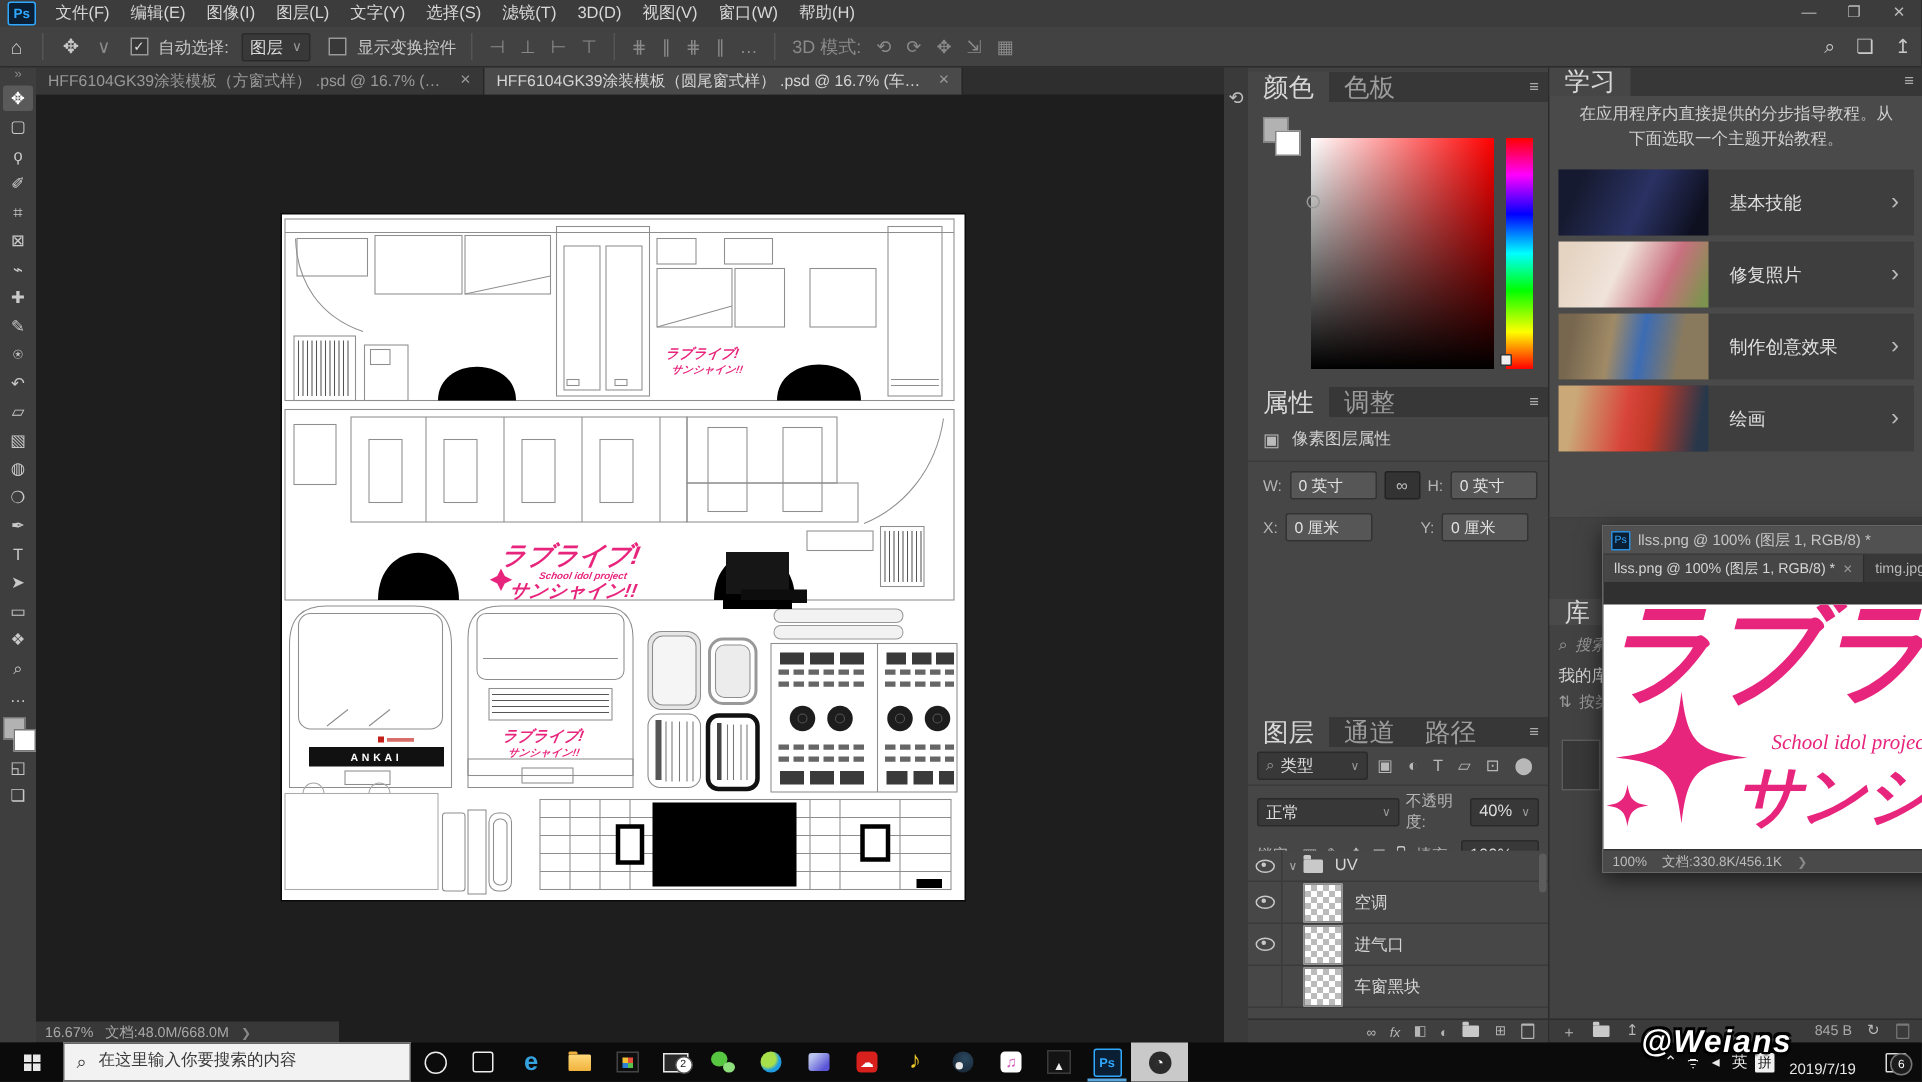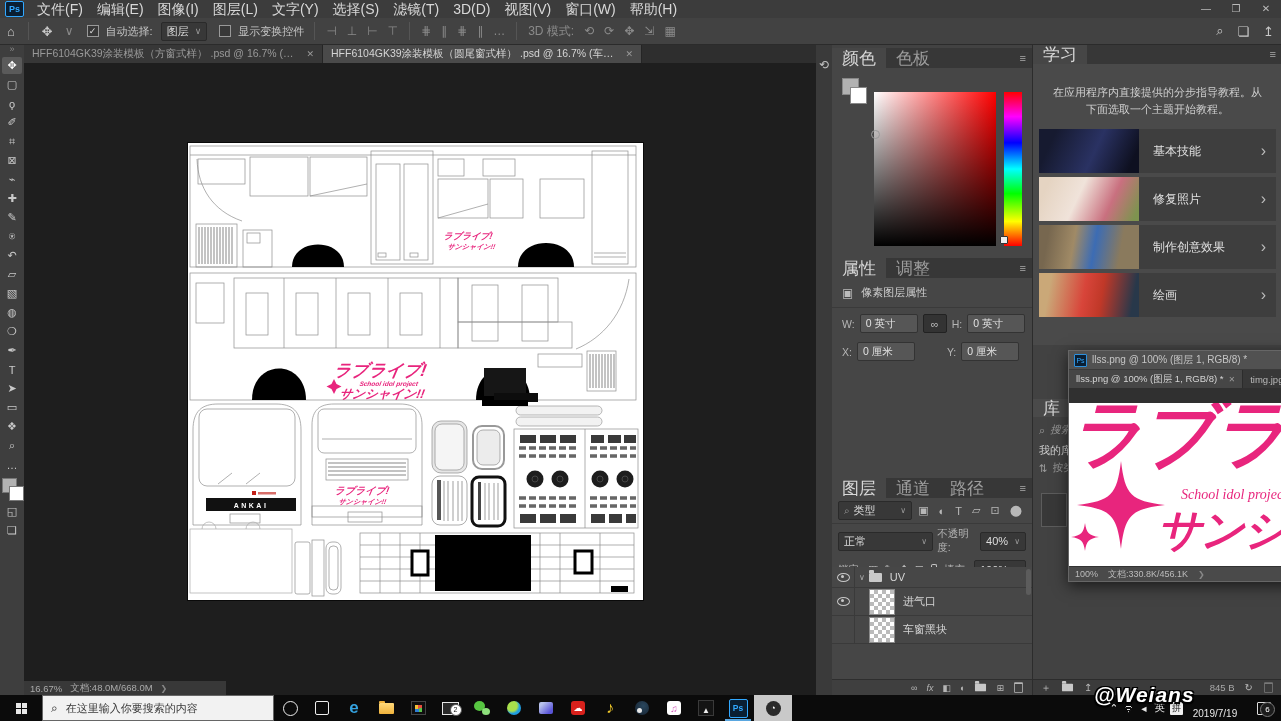--- a/index.html
+++ b/index.html
@@ -1,20 +1,20 @@
 <!DOCTYPE html>
 <html><head>
 <meta charset="utf-8">
 <style>
   html,body{margin:0;padding:0;width:1281px;height:721px;overflow:hidden;
     font-family:"Liberation Sans","DejaVu Sans",sans-serif;background:#1e1e1e;color:#ccc;font-size:11px;}
   
   #titlebar{position:absolute;left:0;top:0;width:1281px;height:18px;background:#3c3c3c;display:flex;align-items:center;z-index:10}
   .pslogo{width:17px;height:14px;background:#0a1f33;color:#31a8ff;font-size:9px;font-weight:bold;display:flex;align-items:center;justify-content:center;margin:0 6px 0 5px;border:1px solid #31a8ff;border-radius:2px}
-  .menu-item{padding:0 7px;color:#d8d8d8;font-size:14px;line-height:18px;white-space:nowrap}
+  .menu-item{padding:0 7px;color:#d8d8d8;font-size:11px;line-height:18px;white-space:nowrap}
   .wincontrols{margin-left:auto;display:flex}
   .winbtn{width:30px;text-align:center;color:#bbb;font-size:10px;line-height:18px}
   #optionsbar{position:absolute;left:0;top:18px;width:1281px;height:26px;background:#424242;border-bottom:1px solid #2b2b2b;display:flex;align-items:center;z-index:9}
   .opt-icon{color:#c9c9c9;font-size:13px;padding:0 7px}
   .opt-dim{color:#8a8a8a;font-size:12px;padding:0 5px}
   .opt-sep{width:1px;height:18px;background:#555;margin:0 6px}
   .opt-label{color:#c5c5c5;font-size:11px;padding:0 4px;white-space:nowrap}
   .cbx{width:10px;height:10px;border:1px solid #999;background:#383838;margin:0 3px 0 8px;display:inline-flex;align-items:center;justify-content:center;font-size:9px;color:#ddd}
   .dropbox{background:#383838;border:1px solid #2a2a2a;border-radius:2px;height:17px;display:flex;align-items:center;padding:0 5px;margin:0 4px;color:#ddd;gap:6px}
   #tabbar{position:absolute;left:24px;top:44px;width:792px;height:19px;background:#2e2e2e;display:flex;z-index:8}
@@ -55,21 +55,21 @@
   .thumb{width:24px;height:24px;margin:0 8px 0 14px;border:1px solid #8a8a8a;background-color:#fff;background-image:linear-gradient(45deg,#bbb 25%,transparent 25%,transparent 75%,#bbb 75%),linear-gradient(45deg,#bbb 25%,transparent 25%,transparent 75%,#bbb 75%);background-size:8px 8px;background-position:0 0,4px 4px}
   .folder{width:13px;height:9px;background:#c9c9c9;border-radius:1px;position:relative;display:inline-block}
   .folder::before{content:"";position:absolute;top:-3px;left:0;width:5px;height:3px;background:#c9c9c9;border-radius:1px 1px 0 0}
   .trash{width:9px;height:10px;border:1px solid #b5b5b5;border-top:2px solid #b5b5b5;border-radius:1px;display:inline-block}
   .lockicon{width:8px;height:6px;background:#c5c5c5;position:relative;display:inline-block;margin-top:3px}
   .lockicon::before{content:"";position:absolute;top:-4px;left:1px;width:4px;height:4px;border:1px solid #c5c5c5;border-bottom:none;border-radius:2px 2px 0 0}
   .miniicon{color:#b8b8b8;font-size:11px;padding:0 4px}
   
   #learn{position:absolute;left:1032px;top:44px;width:249px;height:301px;background:#4a4a4a;z-index:8;border-left:1px solid #2c2c2c}
   .learn-title{text-align:center;color:#e8e8e8;font-size:14px;margin-top:22px}
-  .learn-sub{width:216px;margin:20px auto 0;text-align:center;color:#cfcfcf;font-size:11px;line-height:1.5}
+  .learn-sub{width:216px;margin:4px auto 0;text-align:center;color:#cfcfcf;font-size:11px;line-height:1.5}
   .card{position:relative;width:237px;height:44px;background:#3e3e3e;margin:4px auto 0;display:flex;align-items:center}
   .cthumb{width:100px;height:44px;flex:0 0 auto}
   .clabel{padding-left:14px;color:#e0e0e0;font-size:12px;flex:1}
   .cchev{color:#bbb;font-size:16px;padding-right:10px}
   .th1{background:linear-gradient(115deg,#161a30 15%,#2a3263 55%,#0e1020 90%)}
   .th2{background:linear-gradient(115deg,#e5d4c2 10%,#f0e3da 40%,#c9707f 70%,#7e934f 95%)}
   .th3{background:linear-gradient(100deg,#77674f 10%,#a08a66 35%,#3c6cb4 55%,#8a7a5d 80%)}
   .th4{background:linear-gradient(100deg,#caa878 12%,#d8453a 45%,#c03828 62%,#28384a 92%)}
   #library{position:absolute;left:1032px;top:345px;width:249px;height:350px;background:#424242;z-index:7;border-left:1px solid #2c2c2c}
   .lib-dim{color:#9a9a9a;font-size:10.5px}
@@ -81,21 +81,21 @@
   .fwtab{display:flex;align-items:center;gap:5px;padding:0 7px;font-size:9.5px;color:#b8b8b8;border-right:1px solid #2c2c2c;white-space:nowrap}
   .fwtab.on{background:#464646;color:#d5d5d5}
   #fw-canvas{position:absolute;left:0;top:52px;right:0;bottom:14px;background:#fff;overflow:hidden}
   #fw-status{position:absolute;left:0;bottom:0;right:0;height:14px;background:#4a4a4a;border-top:1px solid #333;display:flex;align-items:center;gap:10px;font-size:9px;color:#bbb;padding-left:6px}
   
   #taskbar{position:absolute;left:0;top:695px;width:1281px;height:26px;background:#0b0b0b;display:flex;align-items:center;z-index:30}
   .tb-slot{width:32px;height:26px;display:flex;align-items:center;justify-content:center;flex:0 0 auto}
   .winlogo{display:grid;grid-template-columns:5px 5px;grid-gap:1px}
   .winlogo span{width:5px;height:5px;background:#e8e8e8;display:block}
   #tb-search{width:222px;height:24px;background:#f2f2f2;border:1px solid #666;display:flex;align-items:center;gap:6px;padding-left:8px;flex:0 0 auto}
-  #tb-search input{border:none;outline:none;background:transparent;font-size:11px;width:180px;font-family:Liberation Serif, serif;color:#222}
+  #tb-search input{border:none;outline:none;background:transparent;font-size:11px;width:180px;font-family:Liberation Mono, monospace;color:#222}
   #tb-search input::placeholder{color:#3a3a3a}
   .xfolder{width:15px;height:11px;background:linear-gradient(#ffd97a,#f0b23c);border-radius:1px;position:relative}
   .xfolder::before{content:"";position:absolute;top:-2px;left:0;width:6px;height:2px;background:#f0b23c;border-radius:1px 1px 0 0}
   .circle-ic{border-radius:50%}
   .badge{position:absolute;right:-4px;bottom:-2px;width:10px;height:10px;background:#fff;color:#111;border:1px solid #555;border-radius:50%;font-size:7px;display:flex;align-items:center;justify-content:center}
   .psicon{width:17px;height:17px;background:#0a1f33;border:1px solid #31a8ff;color:#31a8ff;font-size:8.5px;font-weight:bold;display:flex;align-items:center;justify-content:center;border-radius:2px}
   .underline{position:absolute;bottom:0;left:3px;right:3px;height:2px;background:#5aa7e0}
   .tray-txt{color:#e8e8e8;font-size:10.5px;padding:0 5px}
   .pinbox{background:#f0f0f0;color:#111;font-size:9px;width:13px;height:13px;display:flex;align-items:center;justify-content:center;border-radius:1px}
   #watermark{position:absolute;left:1094px;top:683px;z-index:40;font-size:21px;font-weight:bold;color:#fff;letter-spacing:1px;
@@ -450,20 +450,27 @@
           </span>
         <span style="color:#aaa;font-size:8px;padding:0 4px">∨</span>
         <span class="folder"></span>
         <span style="padding-left:8px;color:#d5d5d5">UV</span>
       </div>
       <div class="lrow" style="height:27px">
         <span class="eyecell">
             <span class="eye"></span>
           </span>
         <span class="thumb"></span>
+        <span style="color:#d5d5d5">空调</span>
+      </div>
+      <div class="lrow" style="height:27px">
+        <span class="eyecell">
+            <span class="eye"></span>
+          </span>
+        <span class="thumb"></span>
         <span style="color:#d5d5d5">进气口</span>
       </div>
       <div class="lrow" style="height:27px">
         <span class="eyecell"></span>
         <span class="thumb"></span>
         <span style="color:#d5d5d5">车窗黑块</span>
       </div>
       <span style="position:absolute;right:1px;top:2px;width:5px;height:26px;background:#5c5c5c;border-radius:3px"></span>
     </div>
     <div style="position:absolute;left:0;right:0;bottom:0;height:15px;background:#3f3f3f;border-top:1px solid #2e2e2e;display:flex;align-items:center;justify-content:flex-end;gap:9px;padding-right:8px">

